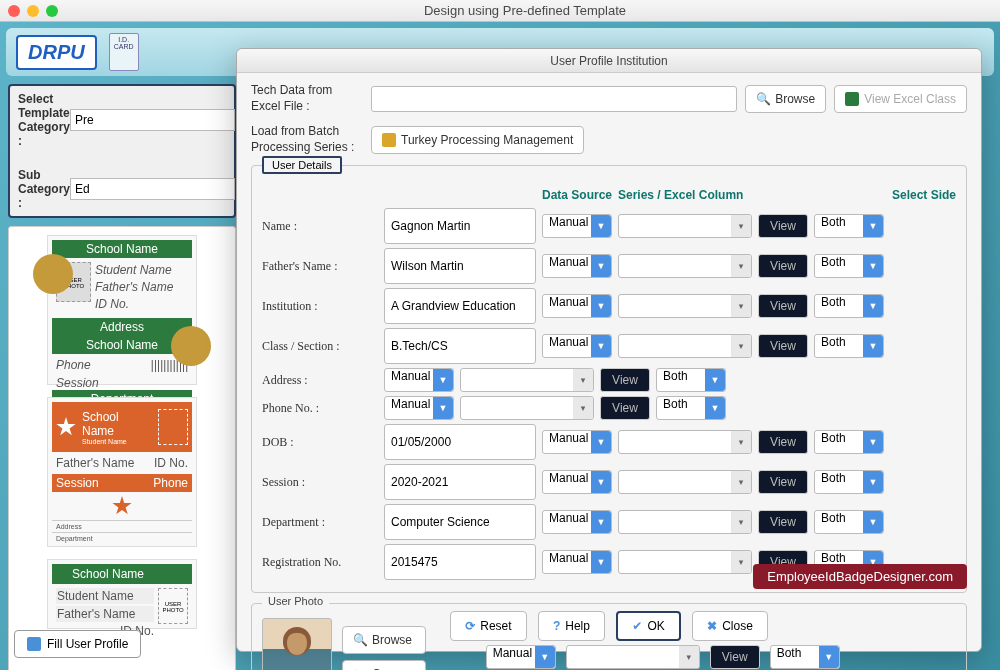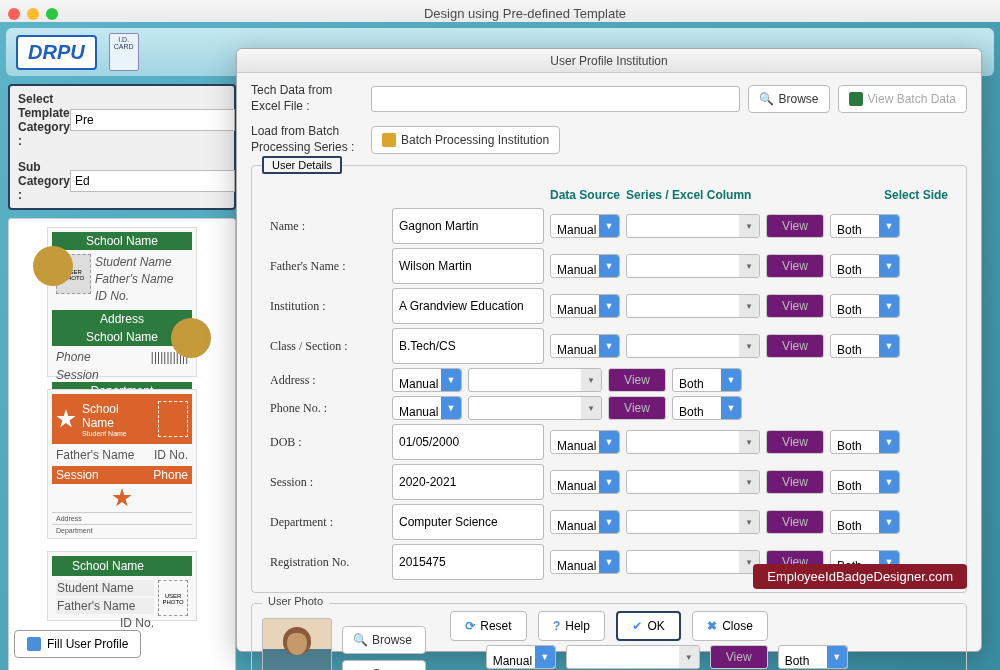--- a/index.html
+++ b/index.html
@@ -1,31 +1,31 @@
 <!DOCTYPE html>
 <html><head>
 <meta charset="utf-8">
 <style>
   * { box-sizing: border-box; margin: 0; padding: 0; font-family: -apple-system, "Helvetica Neue", Arial, sans-serif; font-size: 12px; }
   body { width: 1000px; height: 670px; background: #e8e8e8; overflow: hidden; position: relative; }
   
-  .titlebar { height: 28px; background: linear-gradient(#f6f6f6,#e8e8e8); border-bottom: 1px solid #c0c0c0; display: flex; align-items: center; padding: 0 8px; }
+  .titlebar { height: 22px; background: linear-gradient(#f6f6f6,#e8e8e8); border-bottom: 1px solid #c0c0c0; display: flex; align-items: center; padding: 0 8px; }
   .traffic { display: flex; gap: 7px; }
   .tl { width: 12px; height: 12px; border-radius: 50%; }
   .tl.red { background: #ff5f57; } .tl.yellow { background: #ffbd2e; } .tl.green { background: #28c940; }
   .titlebar-title { flex: 1; text-align: center; color: #4a4a4a; font-size: 13px; }
   
   .appframe { position: absolute; top: 22px; left: 0; right: 0; bottom: 0; background: linear-gradient(135deg,#5db3c7,#3a8fa3); padding: 6px; }
   .appheader { background: linear-gradient(#c5e8f0,#a0d5e2); border-radius: 6px; padding: 6px 10px; display: flex; align-items: center; gap: 12px; margin-bottom: 6px; height: 48px; }
   .logo { background: #fff; border: 2px solid #1e5fbf; border-radius: 4px; padding: 4px 10px; font-weight: bold; color: #1e5fbf; font-size: 20px; font-style: italic; }
   .idcardicon { width: 30px; height: 38px; background: #e8f4f8; border: 1px solid #88b; border-radius: 2px; font-size: 7px; text-align: center; padding-top: 2px; color: #336; }
   
   .leftpanel { position: absolute; top: 84px; left: 8px; width: 228px; bottom: 50px; }
   .catbox { background: #f0f0f0; border: 2px solid #2a3f5f; border-radius: 4px; padding: 6px 8px; margin-bottom: 8px; }
-  .catrow { display: flex; align-items: center; margin-bottom: 12px; }
+  .catrow { display: flex; align-items: center; margin-bottom: 20px; }
   .catrow:last-child { margin-bottom: 0; }
   .catlabel { width: 150px; font-weight: bold; color: #333; }
   .catsel { flex: 1; height: 22px; border: 1px solid #bbb; background: #fff; padding: 0 4px; }
   
   .templates { background: #fff; border: 1px solid #ccc; border-radius: 3px; height: 460px; overflow: hidden; padding: 8px; }
   .tplcard { width: 150px; height: 150px; margin: 0 auto 12px; background: #f8f8f8; border: 1px solid #ddd; padding: 4px; font-size: 8px; position: relative; }
   .tpl1 .top { background: #2d7a3e; color: #fff; text-align: center; padding: 2px; }
   .tpl1 .mid { display: flex; padding: 4px; gap: 4px; }
   .tpl1 .photo { width: 35px; height: 40px; background: #ddd; border: 1px dashed #999; font-size: 6px; text-align: center; padding-top: 14px; }
   .tpl1 .shape1 { position: absolute; width: 40px; height: 40px; background: #c49a3a; border-radius: 50%; top: 18px; left: -15px; }
@@ -42,33 +42,33 @@
   .dlgtitle { height: 24px; background: linear-gradient(#f8f8f8,#e4e4e4); border-bottom: 1px solid #ccc; text-align: center; line-height: 24px; color: #444; border-radius: 6px 6px 0 0; }
   .dlgbody { padding: 10px 14px; }
   
   .loadrow { display: flex; align-items: center; gap: 8px; margin-bottom: 10px; }
   .loadlbl { width: 112px; color: #333; line-height: 1.3; }
   .loadinput { flex: 1; height: 26px; border: 1px solid #bbb; background: #fff; border-radius: 3px; }
   .btn { height: 28px; background: #fff; border: 1px solid #bbb; border-radius: 4px; padding: 0 10px; display: inline-flex; align-items: center; gap: 5px; cursor: pointer; color: #333; }
   .btn.disabled { color: #aaa; cursor: default; }
   .btn .icn { width: 14px; height: 14px; display: inline-block; }
   
-  .detailsbox { border: 1px solid #c8c8c8; border-radius: 4px; padding: 14px 18px 8px; position: relative; margin-bottom: 10px; }
+  .detailsbox { border: 1px solid #c8c8c8; border-radius: 4px; padding: 14px 10px 8px; position: relative; margin-bottom: 10px; }
   .boxlegend { position: absolute; top: -10px; left: 10px; background: #f5f5f5; padding: 1px 8px; border: 2px solid #2a3f5f; border-radius: 2px; font-size: 11px; }
   .hdrrow { display: flex; align-items: center; margin-bottom: 6px; }
   .colhdr { font-weight: bold; color: #0f766e; margin-top: 8px; }
   
   .fieldrow { display: flex; align-items: center; margin-bottom: 4px; gap: 6px; }
   .flabel { width: 116px; color: #333; font-family: Liberation Serif, serif; }
   .finput { width: 152px; height: 36px; border: 1px solid #bbb; background: #fff; border-radius: 3px; padding: 0 6px; }
-  .fsel { width: 70px; height: 24px; border: 1px solid #bbb; background: #fff; border-radius: 3px; display: flex; align-items: flex-end; position: relative; padding: 0 6px; }
+  .fsel { width: 70px; height: 24px; border: 1px solid #bbb; background: #fff; border-radius: 3px; display: flex; align-items: flex-start; position: relative; padding: 0 6px; }
   .fsel.wide { width: 134px; }
   .fsel .caret { position: absolute; right: 0; top: 0; width: 20px; height: 100%; background: #4a90e2; border-radius: 0 3px 3px 0; display: flex; align-items: center; justify-content: center; color: #fff; font-size: 9px; }
   .fsel.wide .caret { background: #e8e8e8; color: #666; }
-  .viewbtn { width: 58px; height: 24px; border: 1px solid #ccc; background: #701a75; border-radius: 3px; color: #bbb; text-align: center; line-height: 22px; }
+  .viewbtn { width: 50px; height: 24px; border: 1px solid #ccc; background: #0f172a; border-radius: 3px; color: #bbb; text-align: center; line-height: 22px; }
   
   .photobox { border: 1px solid #c8c8c8; border-radius: 4px; padding: 14px 10px 8px; position: relative; margin-bottom: 12px; }
   .photolegend { position: absolute; top: -9px; left: 10px; background: #f5f5f5; padding: 0 6px; color: #444; font-size: 11px; }
   .photoflex { display: flex; align-items: center; gap: 10px; }
   .photothumb { width: 70px; height: 78px; border: 1px solid #bbb; border-radius: 3px; background: linear-gradient(180deg,#e8d4b8 0%,#e8d4b8 40%,#4a7a8a 40%,#5a8a9a 100%); position: relative; overflow: hidden; }
   .photothumb::before { content:''; position:absolute; top:8px; left:50%; transform:translateX(-50%); width:28px; height:28px; background:#8a5a3a; border-radius:50% 50% 45% 45%; }
   .photothumb::after { content:''; position:absolute; top:14px; left:50%; transform:translateX(-50%); width:20px; height:22px; background:#c49a6a; border-radius:40% 40% 50% 50%; }
   .photobtns { display: flex; flex-direction: column; gap: 6px; }
   
   .watermark { position: absolute; right: 14px; bottom: 62px; background: #8a1a2a; color: #fff; padding: 5px 14px; border-radius: 4px; font-size: 13px; }
@@ -187,28 +187,28 @@
   <div class="dlgbody">
     <div class="loadrow">
       <div class="loadlbl">Tech Data from Excel File :</div>
       <div class="loadinput"></div>
       <div class="btn">
         <span class="icn icn-search">🔍</span>
         <span>Browse</span>
       </div>
       <div class="btn disabled">
         <span class="icn-excel"></span>
-        <span>View Batch Data</span>
+        <span>View Excel Class</span>
       </div>
     </div>
     <div class="loadrow">
       <div class="loadlbl">Load from Batch Processing Series :</div>
       <div class="btn">
         <span class="icn-batch"></span>
-        <span>Batch Processing Institution</span>
+        <span>Turkey Processing Management</span>
       </div>
     </div>
 
     <div class="detailsbox">
       <div class="boxlegend">User Details</div>
       <div class="hdrrow">
         <div style="width:122px"></div>
         <div style="width:158px"></div>
         <div class="colhdr" style="width:76px">Data Source</div>
         <div class="colhdr" style="width:140px">Series / Excel Column</div>

